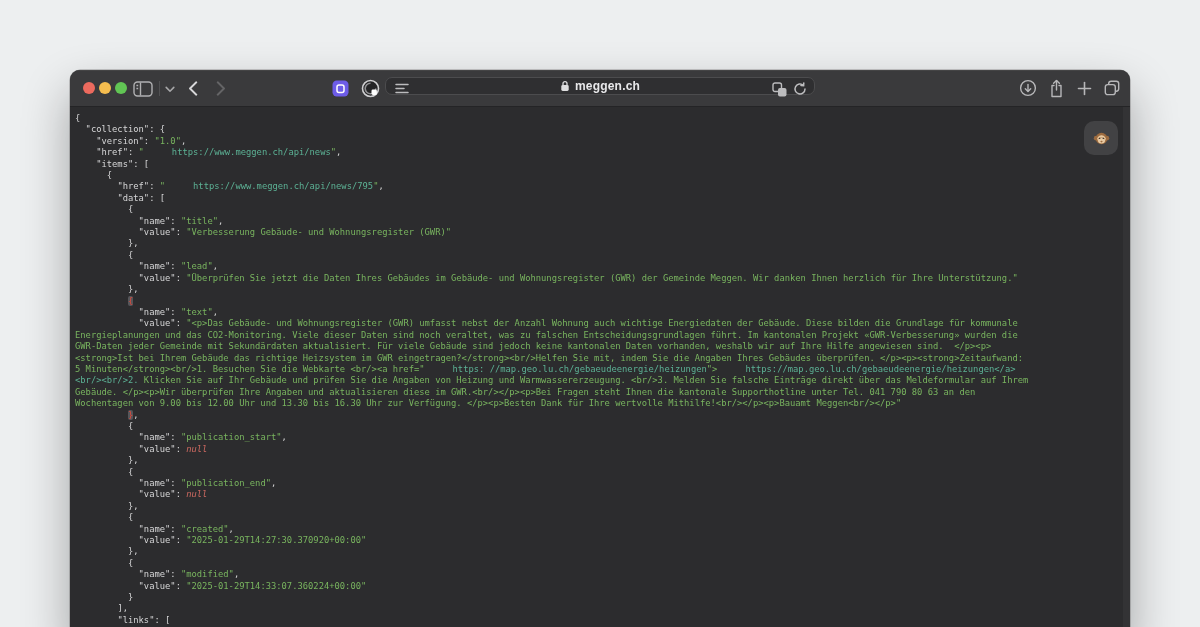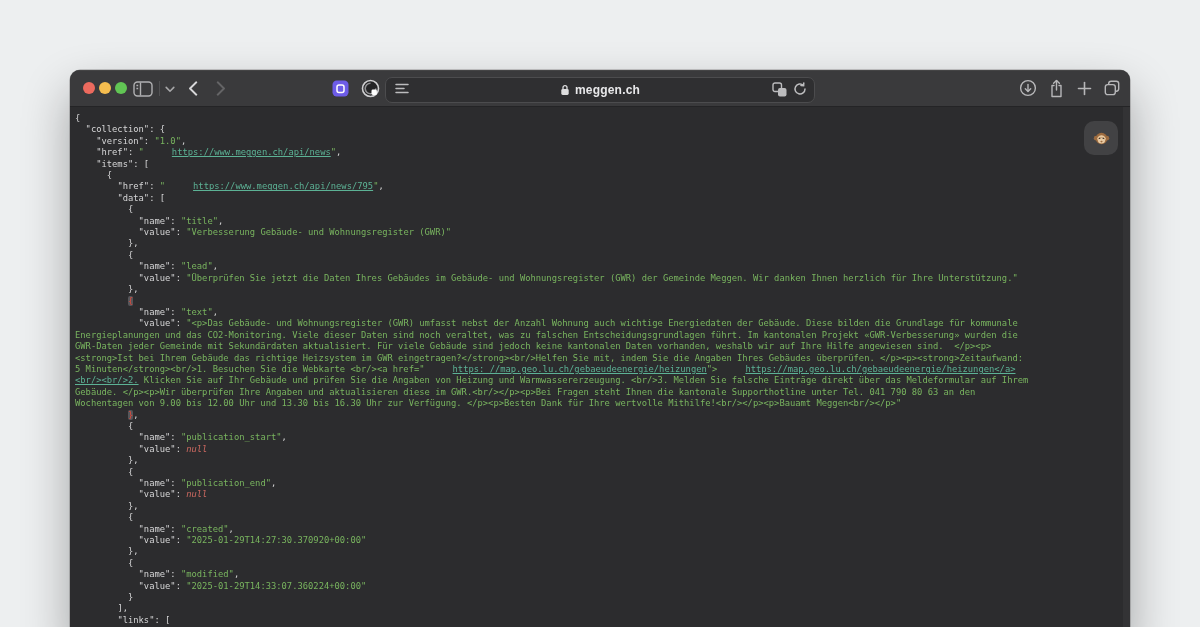--- a/index.html
+++ b/index.html
@@ -20,39 +20,39 @@
     border-bottom:1px solid #242426;
     box-shadow:inset 0 1px 0 rgba(255,255,255,.05);
   }
   .tl { position:absolute; top:12px; width:12px; height:12px; border-radius:50%; }
   .tl.red    { left:13px; background:var(--tl-red); }
   .tl.yellow { left:29px; background:var(--tl-yellow); }
   .tl.green  { left:45px; background:var(--tl-green); }
   .tbtn { position:absolute; display:flex; align-items:center; justify-content:center; background:transparent; border:none; padding:0; cursor:default; }
   .divider { position:absolute; left:89px; top:11px; width:1px; height:15px; background:rgba(255,255,255,.12); }
   .urlfield {
-    position:absolute; left:315px; top:7px; width:430px; height:26px;
+    position:absolute; left:315px; top:7px; width:430px; height:18px;
     background:#2f2f31; border:1px solid #4c4c4e; border-radius:7px;
   }
   .url-center {
     position:absolute; left:0; right:0; top:0; bottom:0;
     display:flex; align-items:center; justify-content:center; gap:5px;
     color:#e8e8ea; font-size:12px; font-weight:bold; letter-spacing:.2px;
   }
   .page { position:absolute; top:37px; left:0; right:0; bottom:0; background:#2c2c2e; }
   .code {
     position:absolute; left:5px; top:6px; width:954px;
     font-family:"DejaVu Sans Mono", monospace;
     font-size:8.8px; line-height:11.4px;
     white-space:pre-wrap; color:var(--punct);
   }
   .code-line { white-space:pre-wrap; }
   .c-p  { color:var(--punct); }
   .c-s  { color:var(--string); }
-  .c-l  { color:var(--link); text-decoration:underline; text-underline-offset:1px;padding-left:28px; }
+  .c-l  { color:var(--link); text-underline-offset:1px;padding-left:28px; }
   .c-n  { color:var(--null);font-style:italic; }
   .c-hb { color:var(--brace-hl); background:var(--brace-hl-bg); border-radius:2px; }
   .monkey-btn {
     position:absolute; top:14px; right:12px; width:34px; height:34px;
     border-radius:10px; background:#424244; border:none;
     display:flex; align-items:center; justify-content:center;
   }
   .scroll-track { position:absolute; top:0; right:0; bottom:0; width:7px; background:rgba(255,255,255,.035); }
   svg { display:block; }
 </style>

